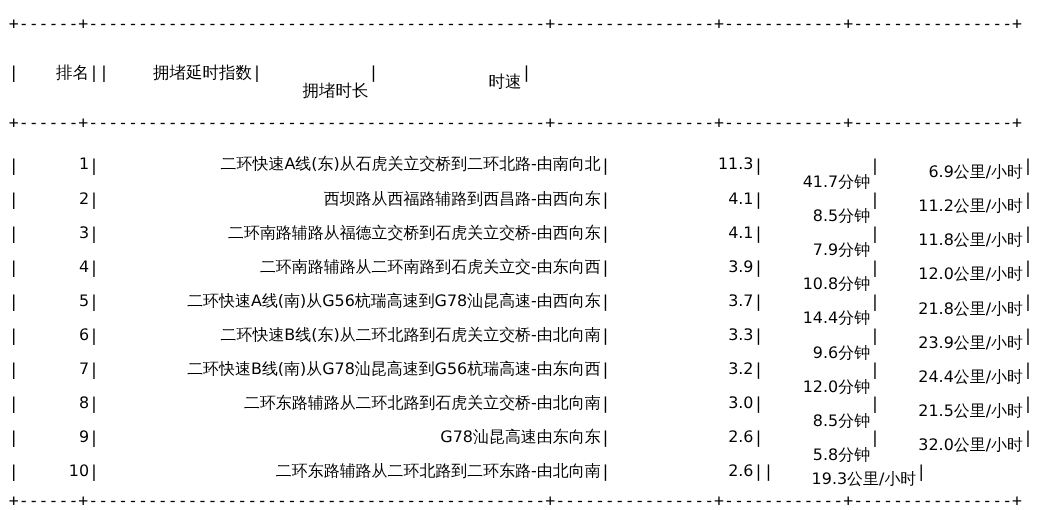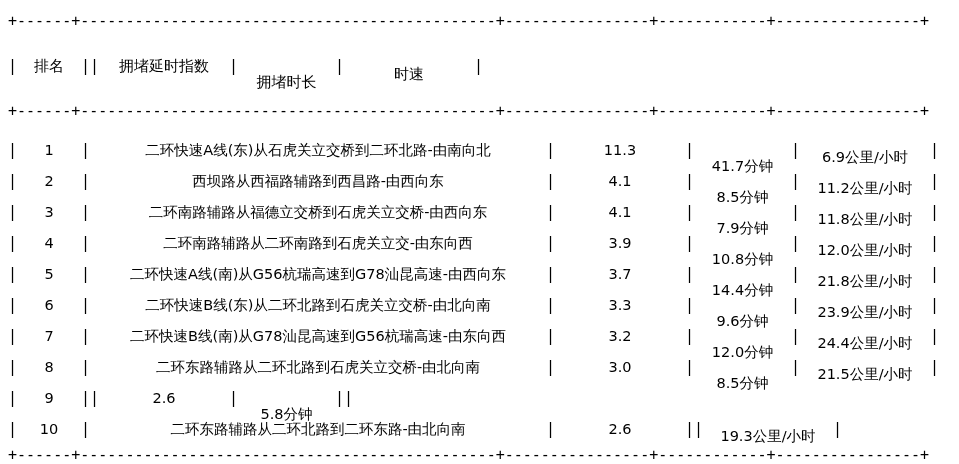--- a/index.html
+++ b/index.html
@@ -40,21 +40,21 @@
     font-family: "DejaVu Sans Mono", "Liberation Mono", monospace;
     font-size: 15px;
     width: 9px;
     text-align: center;
     flex: none;
     color: #000;
   }
   .cell {
     font-family: "DejaVu Sans", "Liberation Sans", sans-serif;
     font-size: 14.5px;
-    text-align: center;
+    text-align: right;
     flex: none;
     white-space: nowrap;
     overflow: hidden;
   }
   
   .c-rank  { width: 64px; }
   .c-road  { width: 456px; }
   .c-index { width: 130px; }
   .c-dur   { width: 97px; margin-top: 32px; }
   .c-speed { width: 130px; margin-top: 15px; }
@@ -98,19 +98,19 @@
 
   <div id="rows-container">
       <div class="row data-row"><span class="bar">|</span><span class="cell c-rank">1</span><span class="bar">|</span><span class="cell c-road">二环快速A线(东)从石虎关立交桥到二环北路-由南向北</span><span class="bar">|</span><span class="cell c-index">11.3</span><span class="bar">|</span><span class="cell c-dur">41.7分钟</span><span class="bar">|</span><span class="cell c-speed">6.9公里/小时</span><span class="bar">|</span></div>
       <div class="row data-row"><span class="bar">|</span><span class="cell c-rank">2</span><span class="bar">|</span><span class="cell c-road">西坝路从西福路辅路到西昌路-由西向东</span><span class="bar">|</span><span class="cell c-index">4.1</span><span class="bar">|</span><span class="cell c-dur">8.5分钟</span><span class="bar">|</span><span class="cell c-speed">11.2公里/小时</span><span class="bar">|</span></div>
       <div class="row data-row"><span class="bar">|</span><span class="cell c-rank">3</span><span class="bar">|</span><span class="cell c-road">二环南路辅路从福德立交桥到石虎关立交桥-由西向东</span><span class="bar">|</span><span class="cell c-index">4.1</span><span class="bar">|</span><span class="cell c-dur">7.9分钟</span><span class="bar">|</span><span class="cell c-speed">11.8公里/小时</span><span class="bar">|</span></div>
       <div class="row data-row"><span class="bar">|</span><span class="cell c-rank">4</span><span class="bar">|</span><span class="cell c-road">二环南路辅路从二环南路到石虎关立交-由东向西</span><span class="bar">|</span><span class="cell c-index">3.9</span><span class="bar">|</span><span class="cell c-dur">10.8分钟</span><span class="bar">|</span><span class="cell c-speed">12.0公里/小时</span><span class="bar">|</span></div>
       <div class="row data-row"><span class="bar">|</span><span class="cell c-rank">5</span><span class="bar">|</span><span class="cell c-road">二环快速A线(南)从G56杭瑞高速到G78汕昆高速-由西向东</span><span class="bar">|</span><span class="cell c-index">3.7</span><span class="bar">|</span><span class="cell c-dur">14.4分钟</span><span class="bar">|</span><span class="cell c-speed">21.8公里/小时</span><span class="bar">|</span></div>
       <div class="row data-row"><span class="bar">|</span><span class="cell c-rank">6</span><span class="bar">|</span><span class="cell c-road">二环快速B线(东)从二环北路到石虎关立交桥-由北向南</span><span class="bar">|</span><span class="cell c-index">3.3</span><span class="bar">|</span><span class="cell c-dur">9.6分钟</span><span class="bar">|</span><span class="cell c-speed">23.9公里/小时</span><span class="bar">|</span></div>
       <div class="row data-row"><span class="bar">|</span><span class="cell c-rank">7</span><span class="bar">|</span><span class="cell c-road">二环快速B线(南)从G78汕昆高速到G56杭瑞高速-由东向西</span><span class="bar">|</span><span class="cell c-index">3.2</span><span class="bar">|</span><span class="cell c-dur">12.0分钟</span><span class="bar">|</span><span class="cell c-speed">24.4公里/小时</span><span class="bar">|</span></div>
       <div class="row data-row"><span class="bar">|</span><span class="cell c-rank">8</span><span class="bar">|</span><span class="cell c-road">二环东路辅路从二环北路到石虎关立交桥-由北向南</span><span class="bar">|</span><span class="cell c-index">3.0</span><span class="bar">|</span><span class="cell c-dur">8.5分钟</span><span class="bar">|</span><span class="cell c-speed">21.5公里/小时</span><span class="bar">|</span></div>
-      <div class="row data-row"><span class="bar">|</span><span class="cell c-rank">9</span><span class="bar">|</span><span class="bar">|</span><span class="cell c-index">2.6</span><span class="bar">|</span><span class="cell c-dur">5.8分钟</span><span class="bar">|</span><span class="bar">|</span></div>
+      <div class="row data-row"><span class="bar">|</span><span class="cell c-rank">9</span><span class="bar">|</span><span class="cell c-road">G78汕昆高速由东向东</span><span class="bar">|</span><span class="cell c-index">2.6</span><span class="bar">|</span><span class="cell c-dur">5.8分钟</span><span class="bar">|</span><span class="cell c-speed">32.0公里/小时</span><span class="bar">|</span></div>
       <div class="row data-row"><span class="bar">|</span><span class="cell c-rank">10</span><span class="bar">|</span><span class="cell c-road">二环东路辅路从二环北路到二环东路-由北向南</span><span class="bar">|</span><span class="cell c-index">2.6</span><span class="bar">|</span><span class="bar">|</span><span class="cell c-speed">19.3公里/小时</span><span class="bar">|</span></div>
     </div>
 
   <div class="rule"><span>+------+----------------------------------------------+----------------+------------+----------------+</span></div>
 
 </div>
 
 </body></html>

